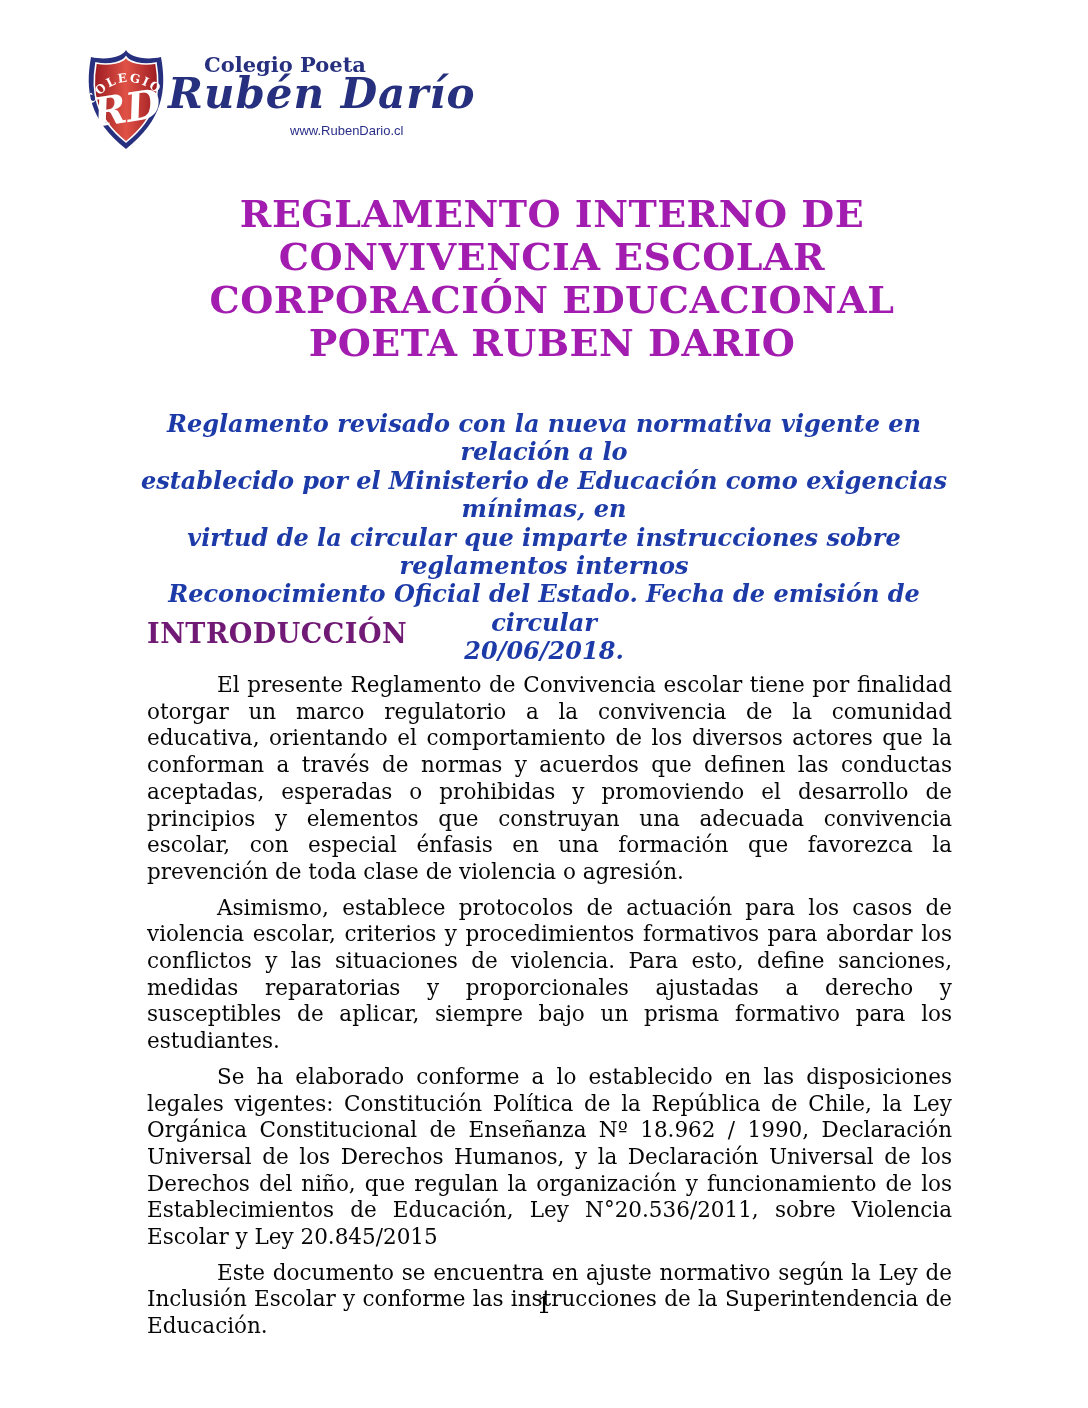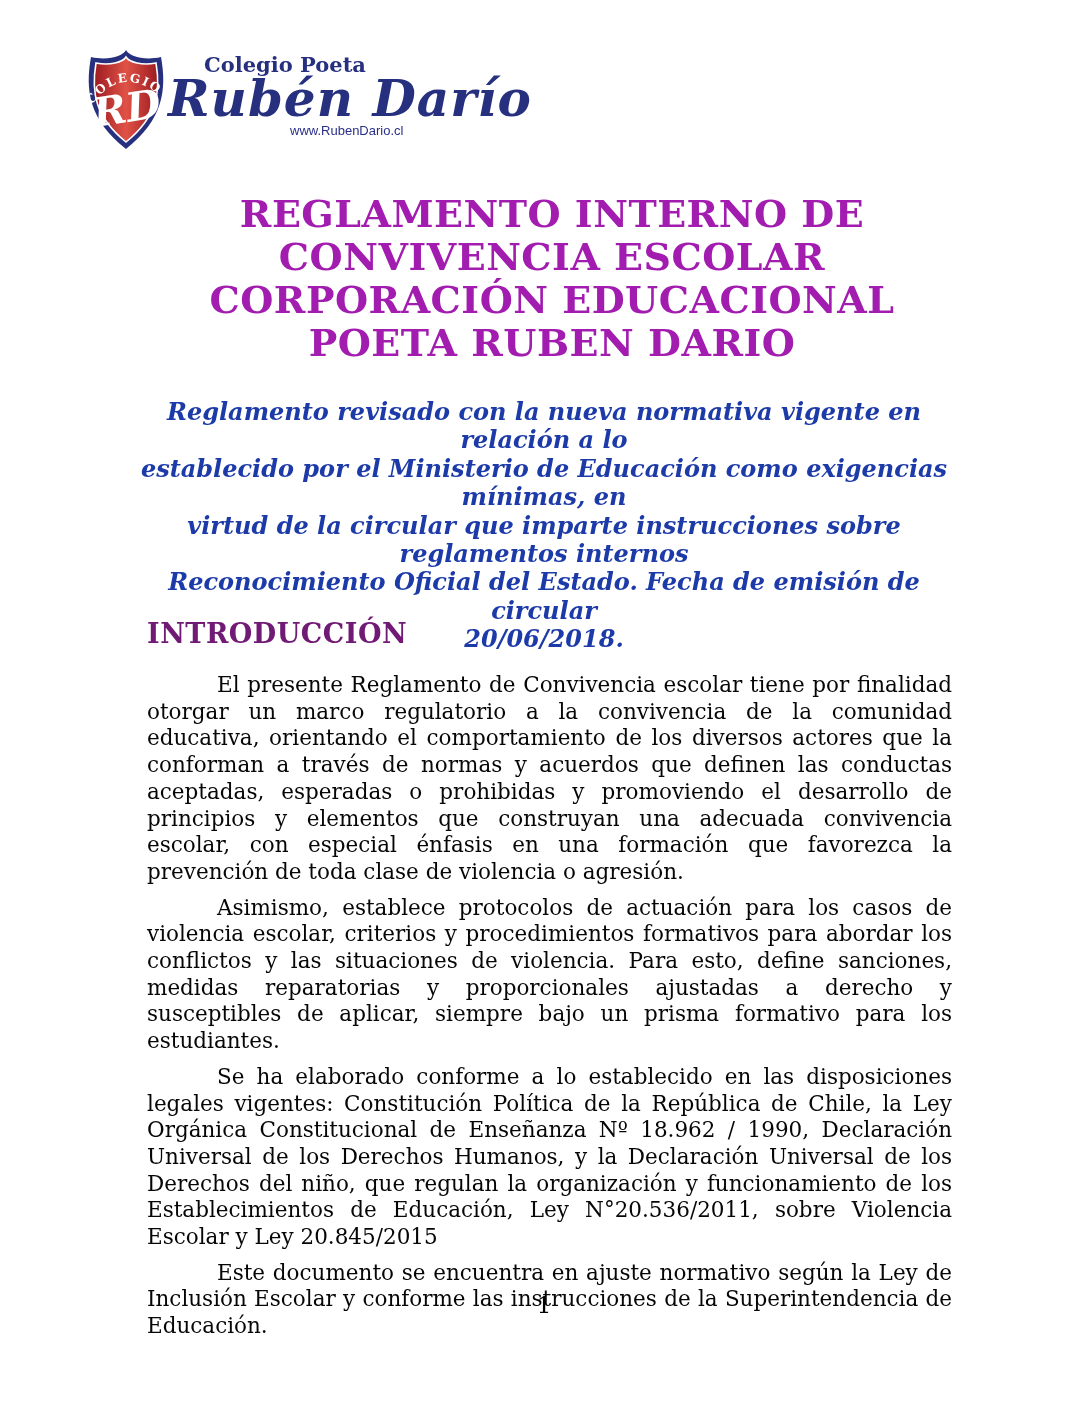--- a/index.html
+++ b/index.html
@@ -36,21 +36,21 @@
     top: 7px;
     font-size: 21px;
     font-weight: bold;
     color: #27307e;
     white-space: nowrap;
   }
   .logo-name {
     position: absolute;
     left: 88px;
     top: 24px;
-    font-size: 50px;
+    font-size: 42px;
     font-style: italic;
     font-weight: bold;
     color: #27307e;
     white-space: nowrap;
     letter-spacing: 1px;
   }
   .logo-site {
     position: absolute;
     left: 210px;
     top: 78px;
@@ -71,21 +71,21 @@
     font-weight: bold;
     font-size: 38px;
     line-height: 43px;
     letter-spacing: 0.5px;
     margin-left: 8px;
   }
 
   
   .doc-subtitle {
     position: absolute;
-    top: 398px;
+    top: 410px;
     left: 138px;
     width: 812px;
     text-align: center;
     color: #1d3ba8;
     font-weight: bold;
     font-style: italic;
     font-size: 24px;
     line-height: 28.4px;
   }
 

